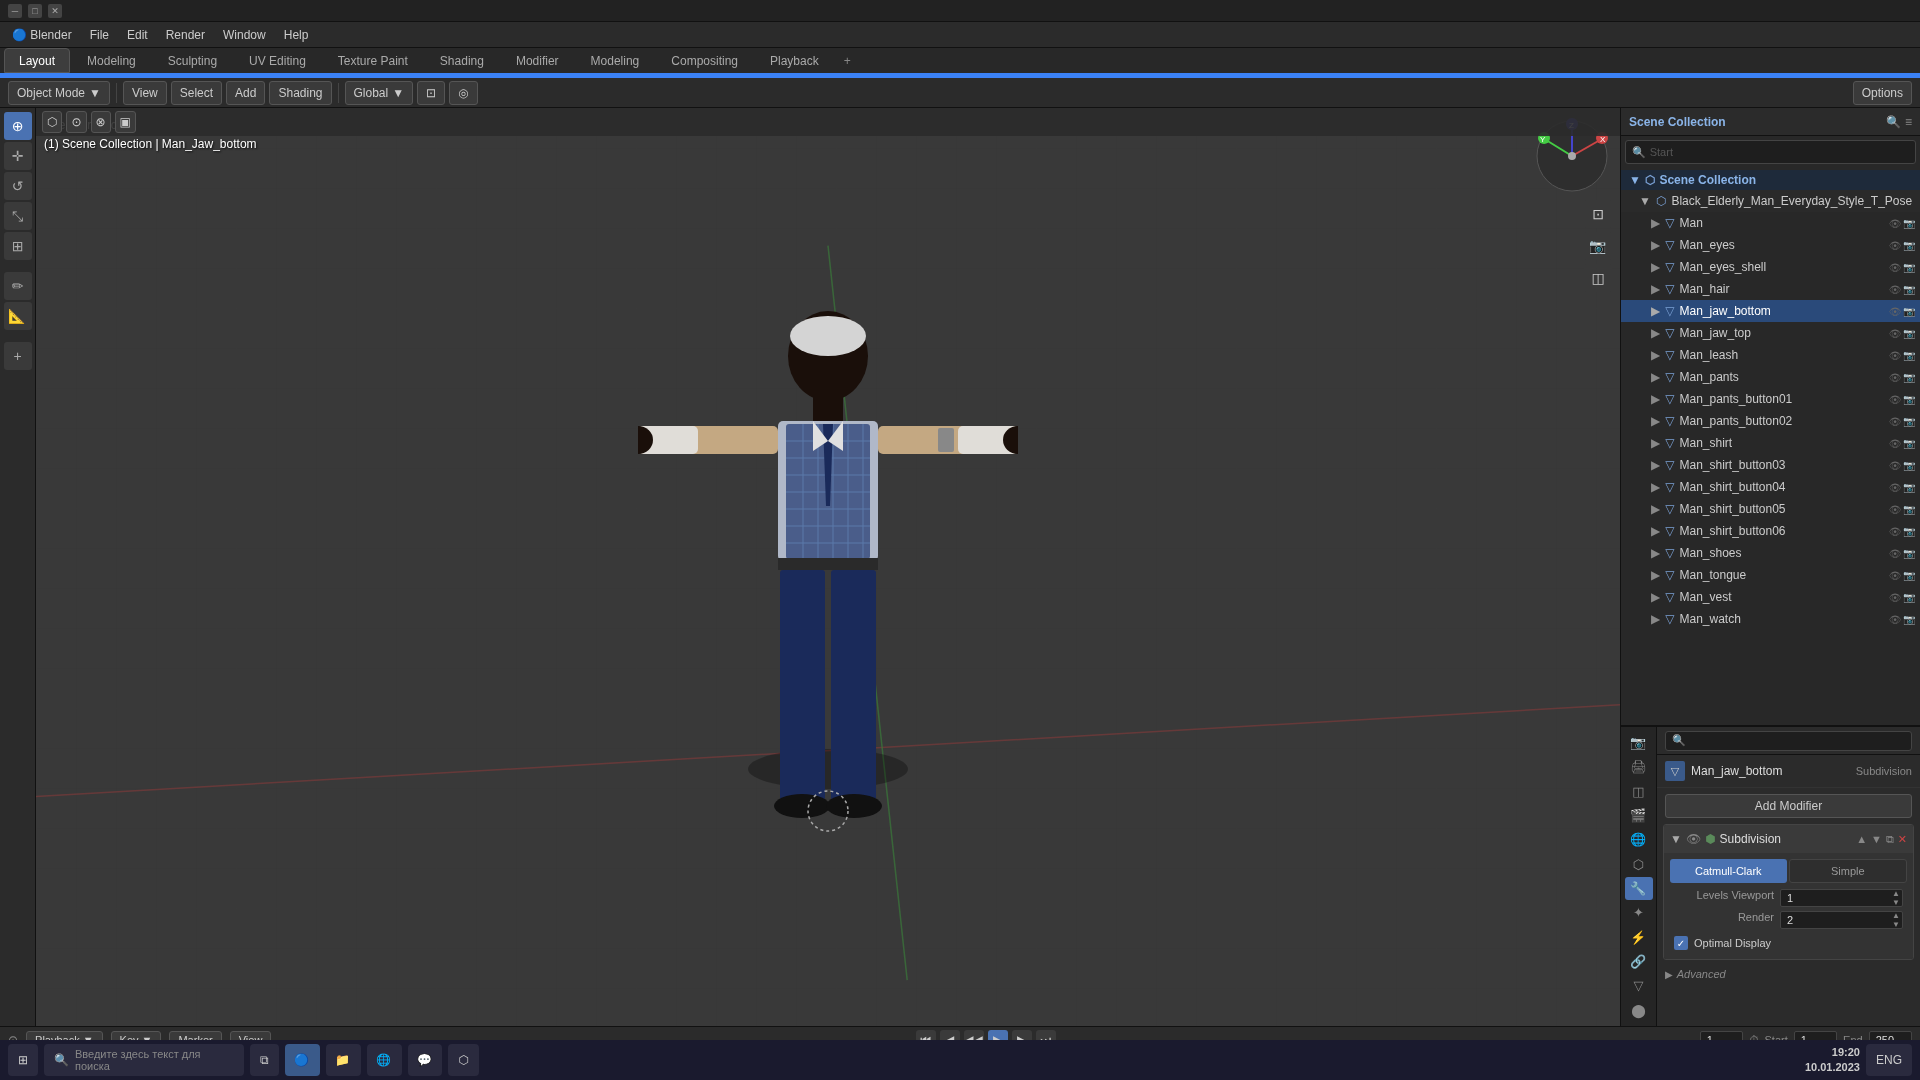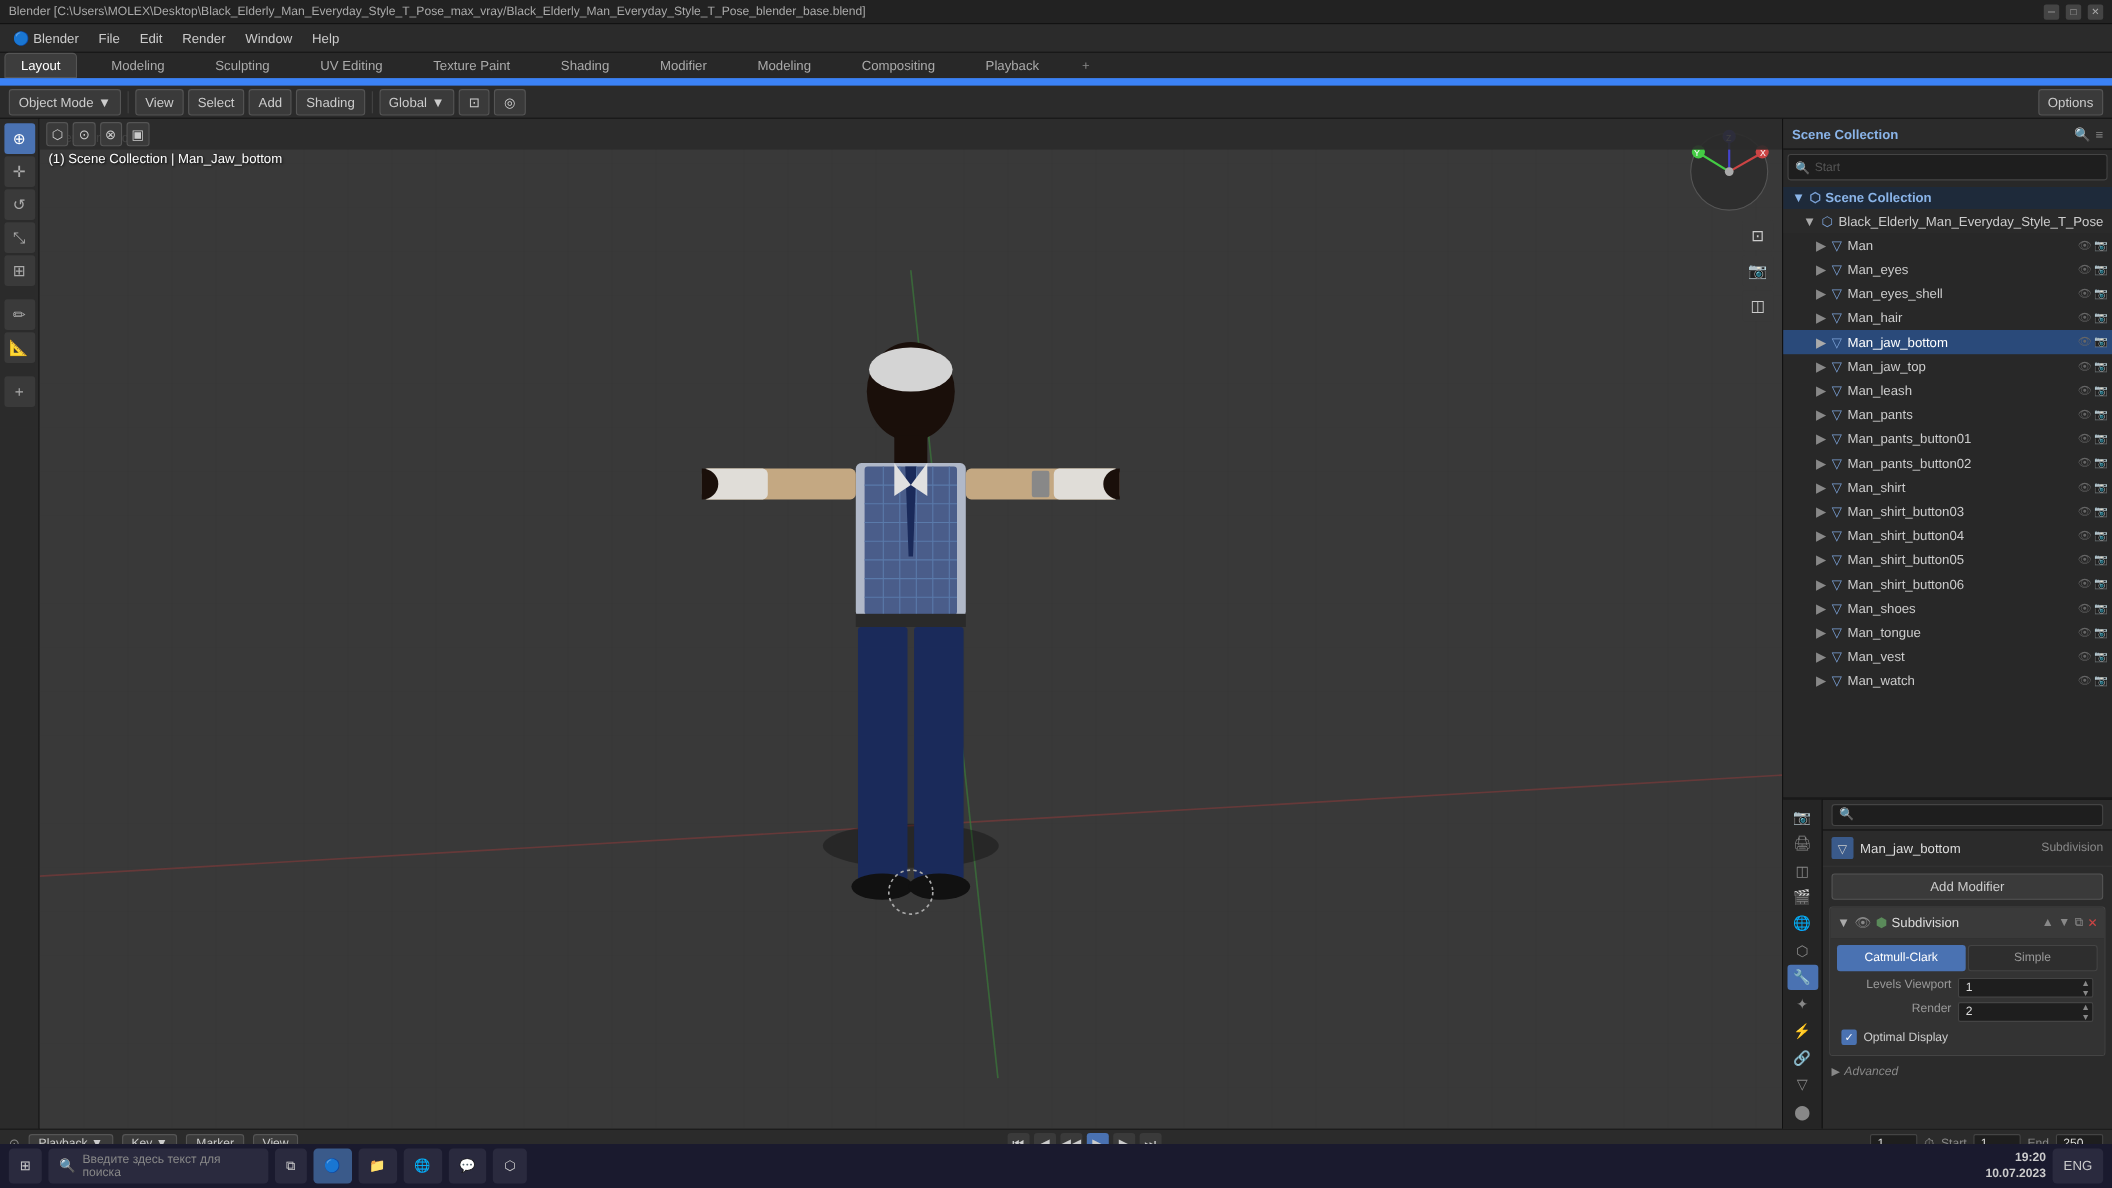--- a/index.html
+++ b/index.html
@@ -62,23 +62,23 @@
       font-size: 12px;
       color: #ccc;
     }
 
     
     #tab-bar {
       height: 30px;
       background: #282828;
       display: flex;
       align-items: stretch;
-      border-bottom: 7px solid #3b82f6;
+      border-bottom: 5px solid #3b82f6;
       padding: 0 4px;
-      gap: 16px;
+      gap: 2px;
     }
     .tab-item {
       padding: 0 14px;
       cursor: pointer;
       display: flex;
       align-items: center;
       font-size: 12px;
       color: #aaa;
       border-radius: 4px 4px 0 0;
       border: 1px solid transparent;
@@ -609,21 +609,20 @@
       text-align: right;
       color: #ccc;
       font-size: 11px;
       line-height: 1.4;
     }
   </style>
 </head>
 <body>
 
 <div id="title-bar">
-  <span class="title-text">Blender [C:\Users\MOLEX\Desktop\Black_Elderly_Man_Everyday_Style_T_Pose_max_vray/Black_Elderly_Man_Everyday_Style_T_Pose_blender_base.blend]</span>
   <div class="window-controls">
     <div class="win-btn">─</div>
     <div class="win-btn">□</div>
     <div class="win-btn">✕</div>
   </div>
 </div>
 
 <div id="menu-bar">
   <div class="menu-item">🔵 Blender</div>
   <div class="menu-item">File</div>
@@ -1254,16 +1253,16 @@
   <div class="taskbar-btn">⧉</div>
   <div class="taskbar-btn" style="background:#3a5a8a;">
     <span>🔵</span>
   </div>
   <div class="taskbar-btn">📁</div>
   <div class="taskbar-btn">🌐</div>
   <div class="taskbar-btn">💬</div>
   <div class="taskbar-btn">⬡</div>
   <div class="taskbar-time" style="margin-left:auto;text-align:right;color:#ccc;font-size:11px;line-height:1.4;font-weight:bold;">
     <div>19:20</div>
-    <div>10.07.2023</div>
+    <div>10.01.2023</div>
   </div>
   <div class="taskbar-btn">ENG</div>
 </div>
 
 </body></html>

